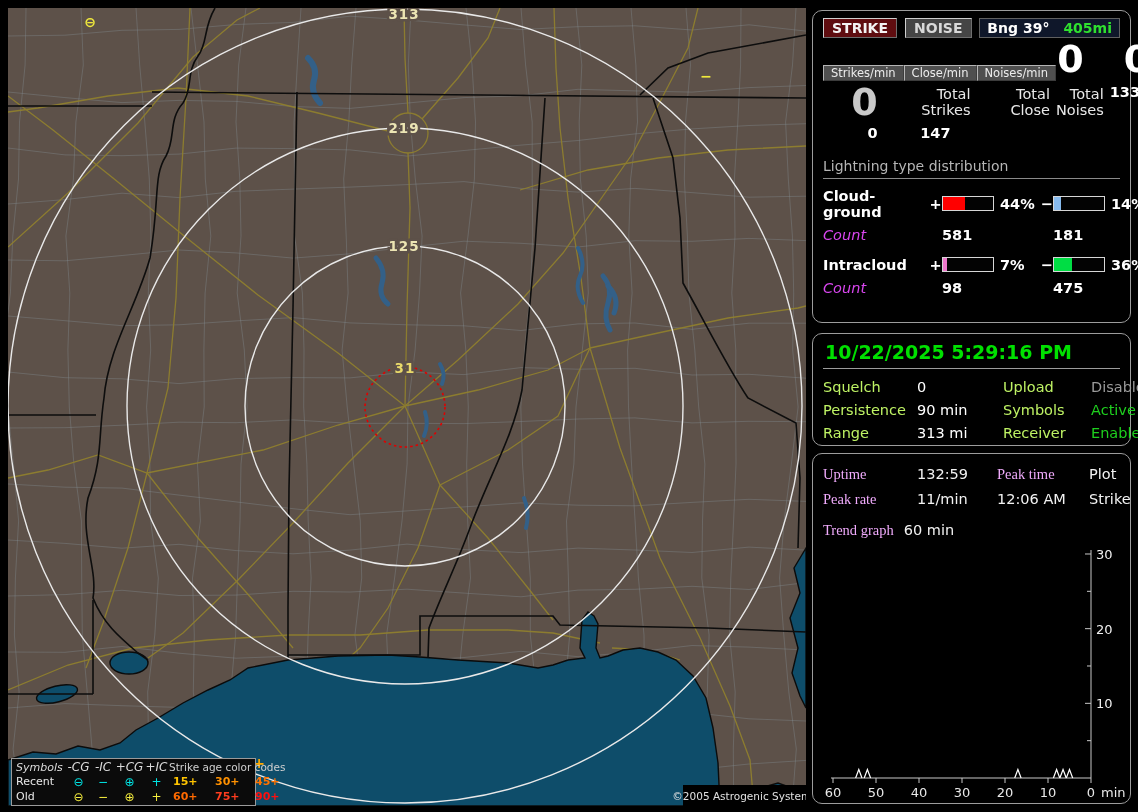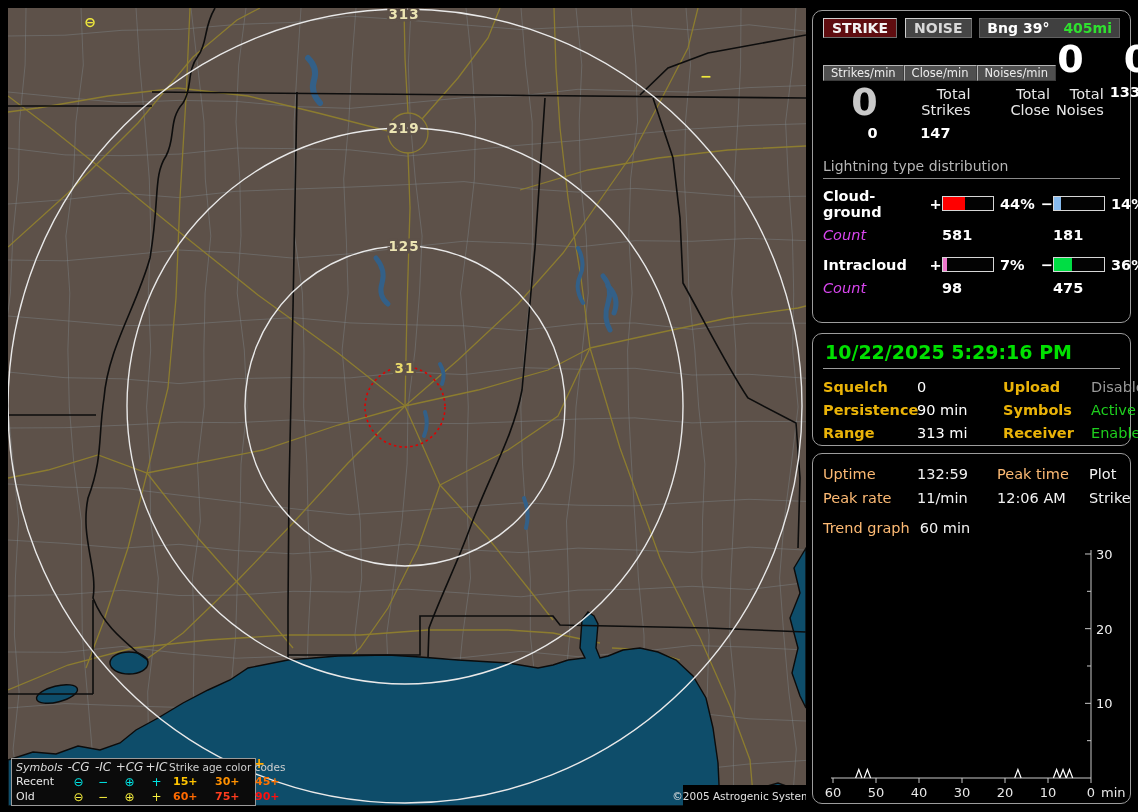--- a/index.html
+++ b/index.html
@@ -36,21 +36,21 @@
             border:1px solid #9c9c9c;border-radius:10px;box-sizing:border-box;}
   #box1{top:10px;height:313px;padding:7px 10px;}
   #box2{top:333px;height:113px;padding:5px 10px;}
   #box3{top:453px;height:351px;padding:8px 10px;}
 
   .toprow{display:flex;align-items:center;}
   .btn{display:inline-block;font-weight:bold;font-size:14px;padding:1px 8px;
        border:1px solid;border-color:#cfcfcf #6e6e6e #6e6e6e #cfcfcf;cursor:default;}
   .btn-strike{background:#5f0d10;color:#f4f4f4;}
   .btn-noise{background:#454545;color:#d9d9d9;margin-left:8px;}
-  .bngbox{margin-left:auto;background:#404040;border:1px solid #606060;
+  .bngbox{margin-left:auto;background:#0f172a;border:1px solid #606060;
           padding:1px 7px;font-weight:bold;font-size:14px;display:flex;gap:14px;}
   .bngmi{color:#2fe02f;}
 
   .cols3{display:grid;grid-template-columns:1fr 1fr 1fr 1fr 1fr;}
   .chipwrap{text-align:center;margin-top:24px;}
   .chip{display:inline-block;background:#4f4f4f;color:#ececec;font-size:11.5px;
         padding:0 7px;border:1px solid;border-color:#b5b5b5 #3c3c3c #3c3c3c #b5b5b5;}
   .bigzero{font-size:38px;font-weight:bold;text-align:right;padding-right:26px;
            line-height:1.02;margin-top:2px;}
   .dimtext{color:#c9c9c9;}
@@ -67,28 +67,28 @@
   .countval{font-weight:bold;}
   .sign{text-align:center;}
   .bar{height:13px;border:1px solid #d6d6d6;background:#030303;}
   .bar>div{height:100%;}
   .pct{padding-left:6px;}
 
   .dt{color:#00e000;font-size:19px;font-weight:bold;border-bottom:1px solid #9c9c9c;
       padding:2px 0 5px 2px;}
   .statgrid{display:grid;grid-template-columns:94px 86px 88px auto;
             font-size:14.5px;row-gap:7px;margin-top:10px;}
-  .slabel{color:#eab308;font-weight:bold;}
+  .slabel{color:#bef264;}
   .sval{color:#fff;}
   .gray{color:#9a9a9a;}
   .green{color:#1ecf1e;}
 
   .b3grid{display:grid;grid-template-columns:94px 80px 92px auto;
           font-size:14.5px;row-gap:8px;margin-top:4px;}
-  .b3label{color:#fdba74;}
+  .b3label{color:#f0abfc;font-family:Liberation Serif, serif;}
   .b3val{color:#f2f2f2;}
   .trendrow{display:flex;gap:10px;font-size:14.5px;margin-top:14px;}
   #trendsvg{position:absolute;left:6px;top:86px;}
 </style>
 </head>
 <body>
 
 <div class="map">
   <svg id="mapsvg" viewBox="0 0 798 798" width="798" height="798">
     <g id="counties" stroke="#848e92" stroke-opacity="0.38" stroke-width="1" fill="none">

